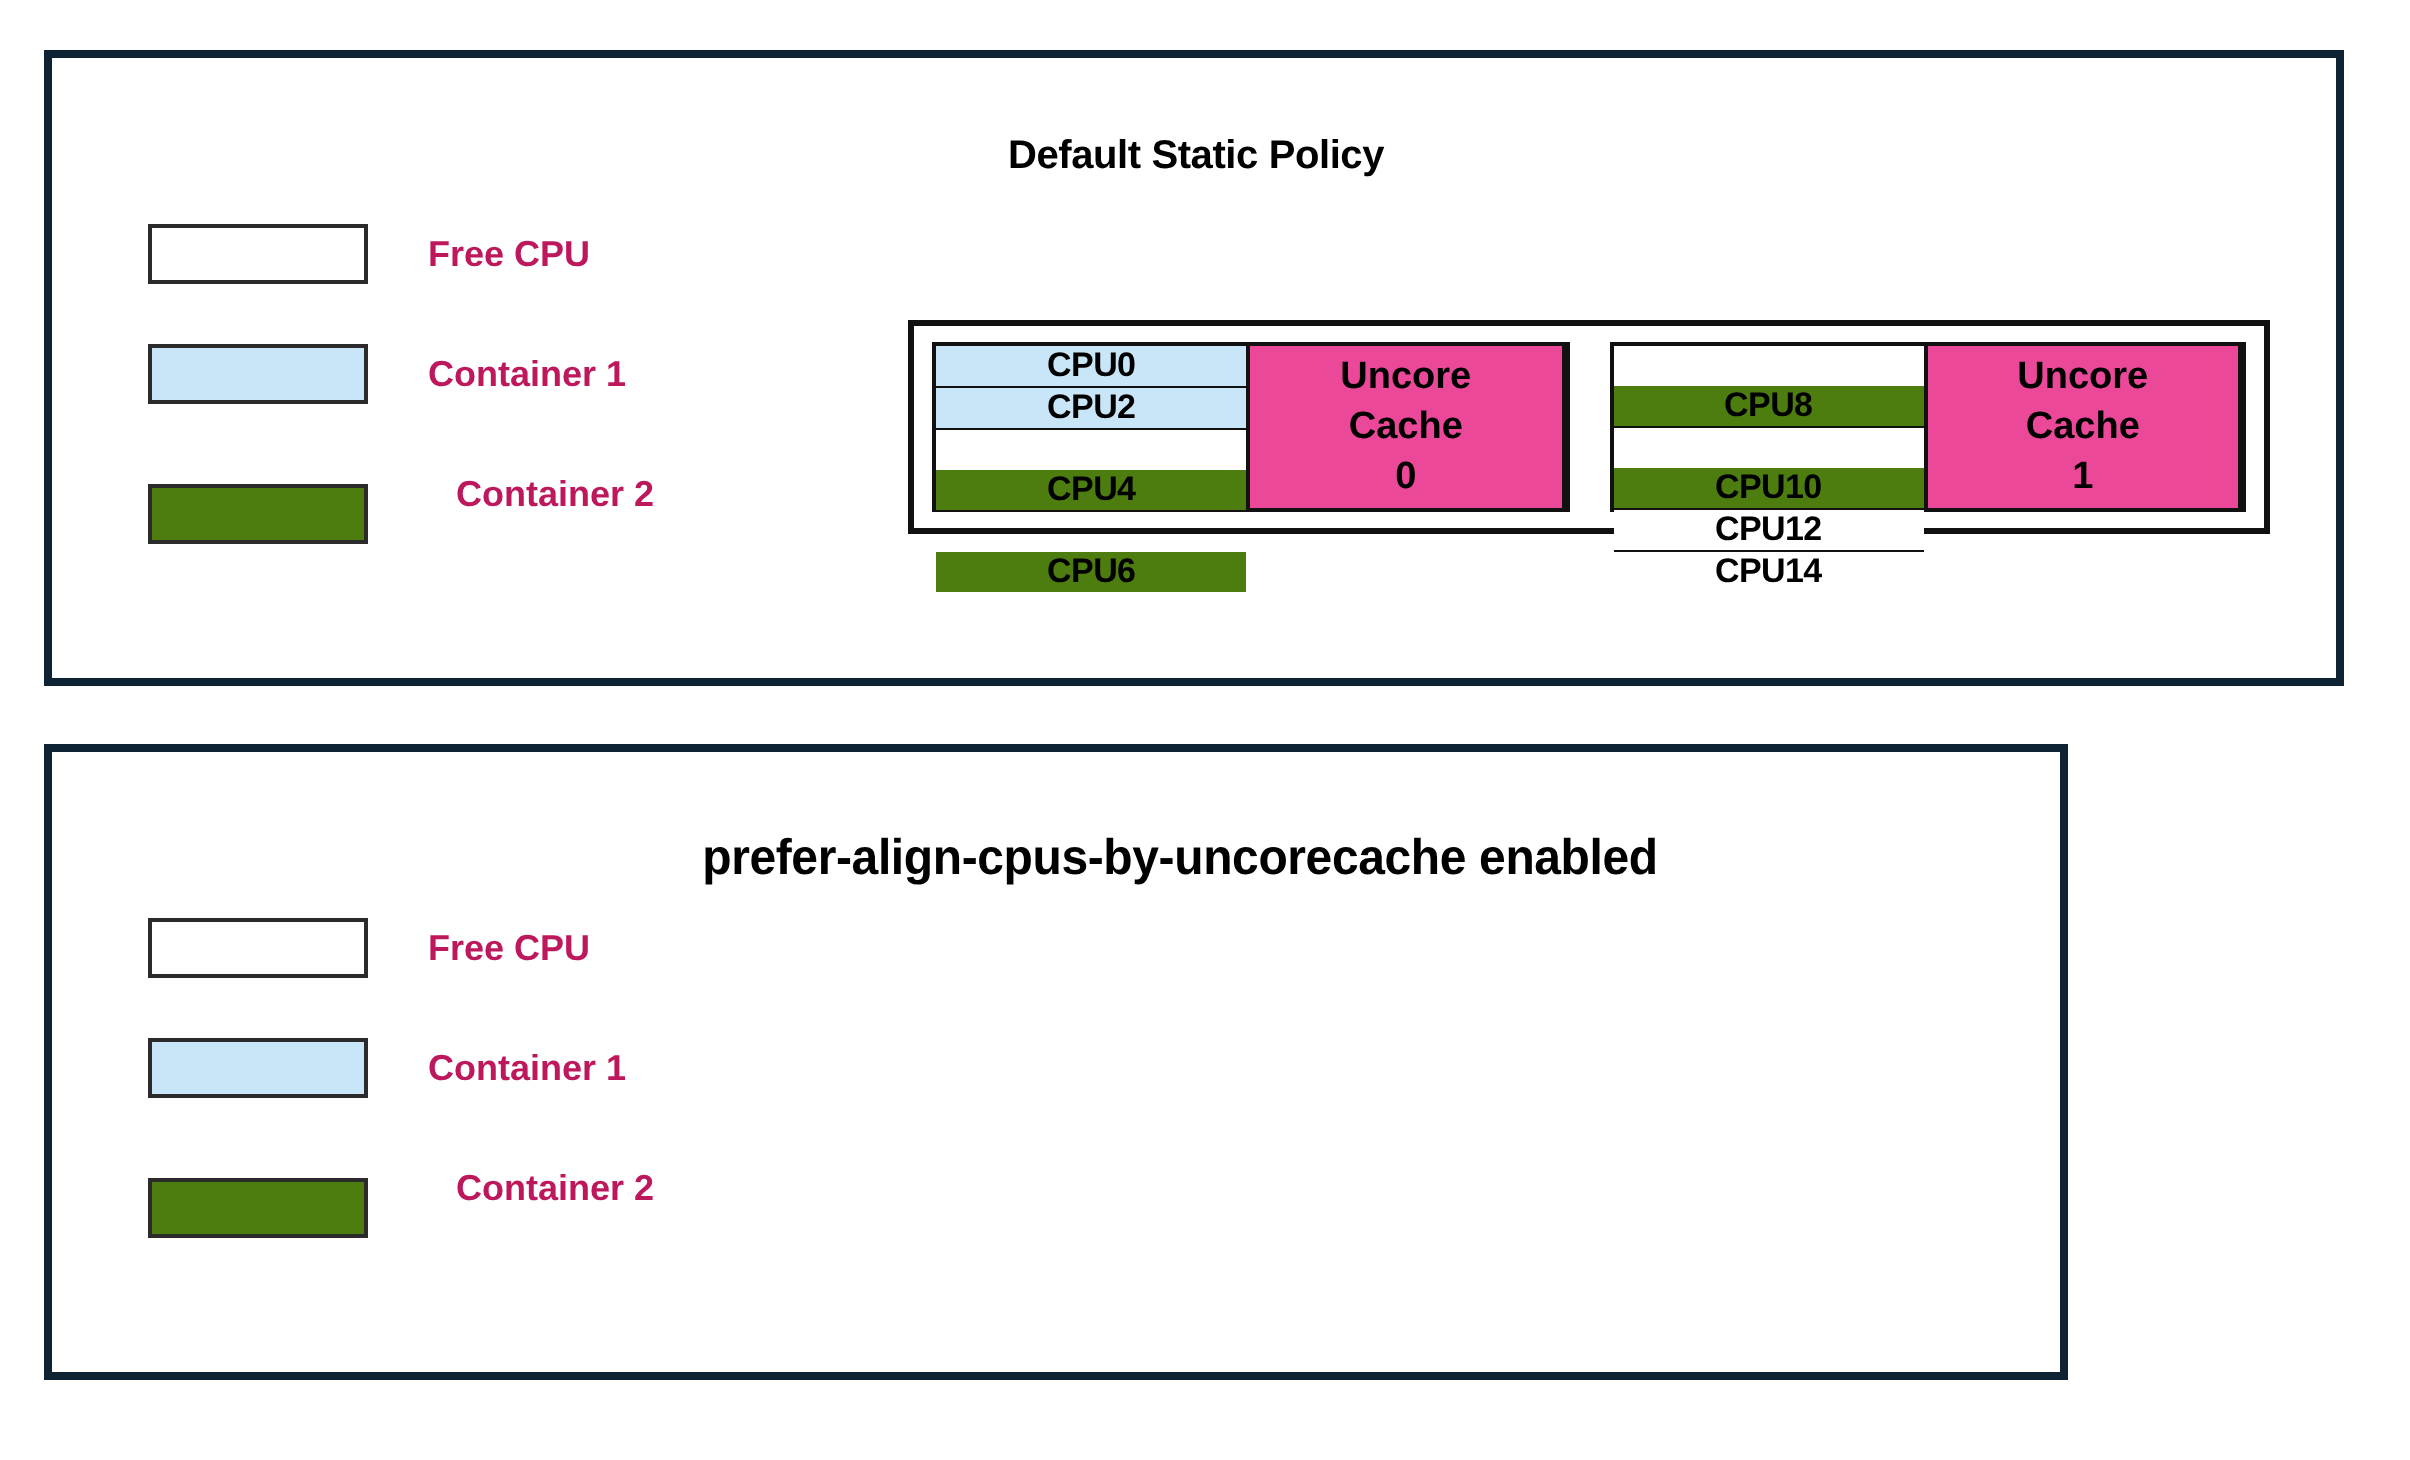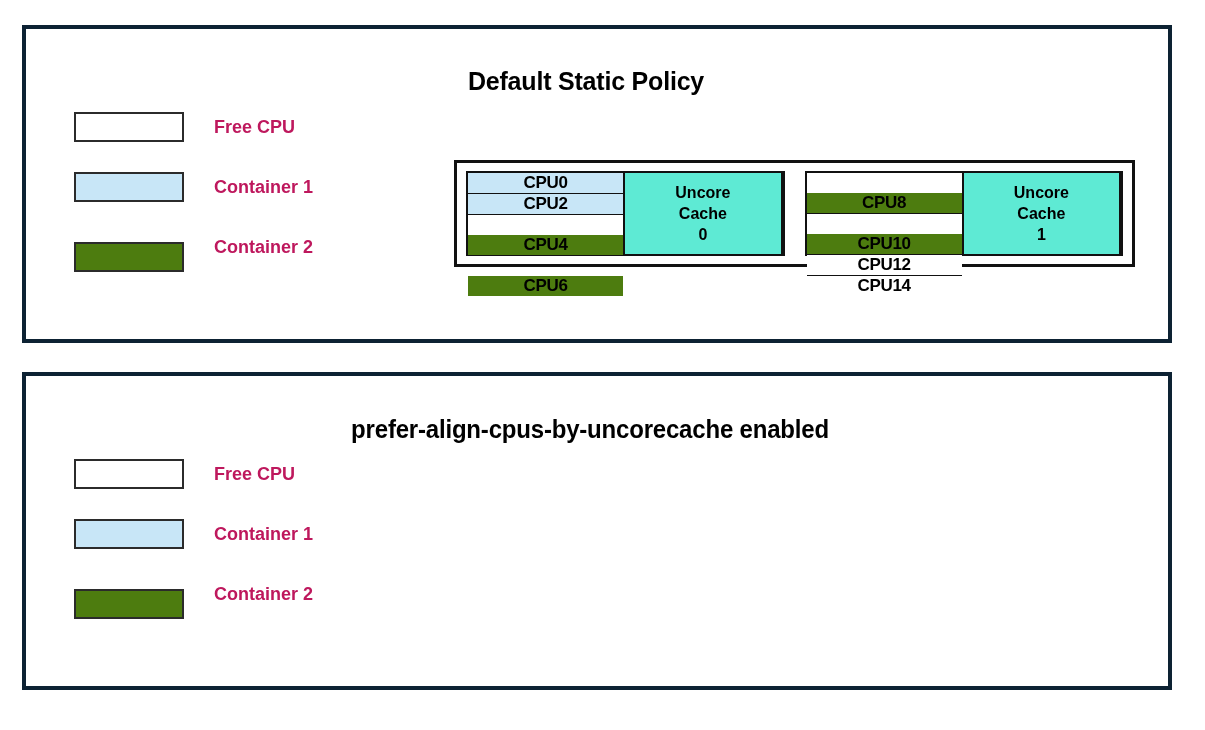--- a/index.html
+++ b/index.html
@@ -12,41 +12,41 @@
   .stage{position:relative;width:1205px;height:730px;}
 
   
   .panel{
     position:absolute;
     border:4px solid #0d2233;
     background:#ffffff;
     box-sizing:border-box;
   }
   #panel-top{left:22px;top:25px;width:1150px;height:318px;}
-  #panel-bottom{left:22px;top:372px;width:1150px;height:318px;}
+  #panel-bottom{left:22px;top:372px;width:1012px;height:318px;}
 
   
   .panel-title{
     position:absolute;
     font-weight:bold;
     color:#000000;
     white-space:nowrap;
     letter-spacing:-0.2px;
   }
-  #title-top{left:180px;top:38px;width:760px;text-align:center;font-size:25px;}
+  #title-top{left:192px;top:38px;width:760px;text-align:center;font-size:20px;}
   #title-bottom{left:0px;top:39px;width:1128px;text-align:center;font-size:25px;
                 transform:scaleX(0.96);transform-origin:center;}
 
   
   .legend{position:absolute;left:48px;top:82px;}
   .legend-row{
     display:flex;align-items:center;
     height:32px;margin-bottom:28px;
   }
-  .legend-row:last-child{margin-bottom:0;}
+  .legend-row:last-child{margin-bottom:0;gap:14px;}
   .swatch{
     width:110px;height:30px;
     border:2.5px solid #2b2b2b;
     box-sizing:border-box;
     flex:0 0 auto;
   }
   .legend-label{
     margin-left:30px;
     font-size:18px;
     font-weight:bold;
@@ -82,27 +82,27 @@
     flex:1 1 0;
     display:flex;align-items:center;justify-content:center;
     font-size:17px;font-weight:bold;color:#000000;
     border-bottom:1.5px solid #111111;
     box-sizing:border-box;
     letter-spacing:-0.3px;
   }
   .cpu-cell:last-child{border-bottom:none;}
   .cache-block{
     flex:1 1 0;
-    background:#5eead4;
+    background:#ec4899;
     border-left:2px solid #111111;
     border-right:2px solid #111111;
     box-sizing:border-box;
     display:flex;flex-direction:column;
     align-items:center;justify-content:center;
-    font-size:16px;font-weight:bold;color:#000000;
+    font-size:19px;font-weight:bold;color:#000000;
     line-height:1.32;
     text-align:center;
   }
   .cache-block span{display:block;}
 
   .fill-free{background:#ffffff;}
   .fill-c1{background:#c8e6f7;}
   .fill-c2{background:#4d7c0f;margin-top:20px;}
 </style>
 </head>

